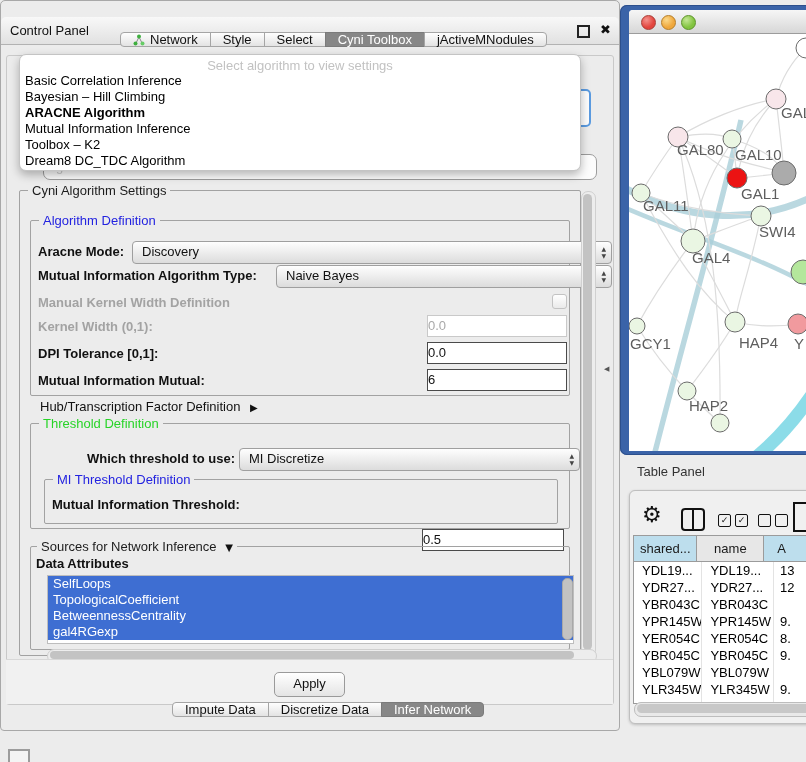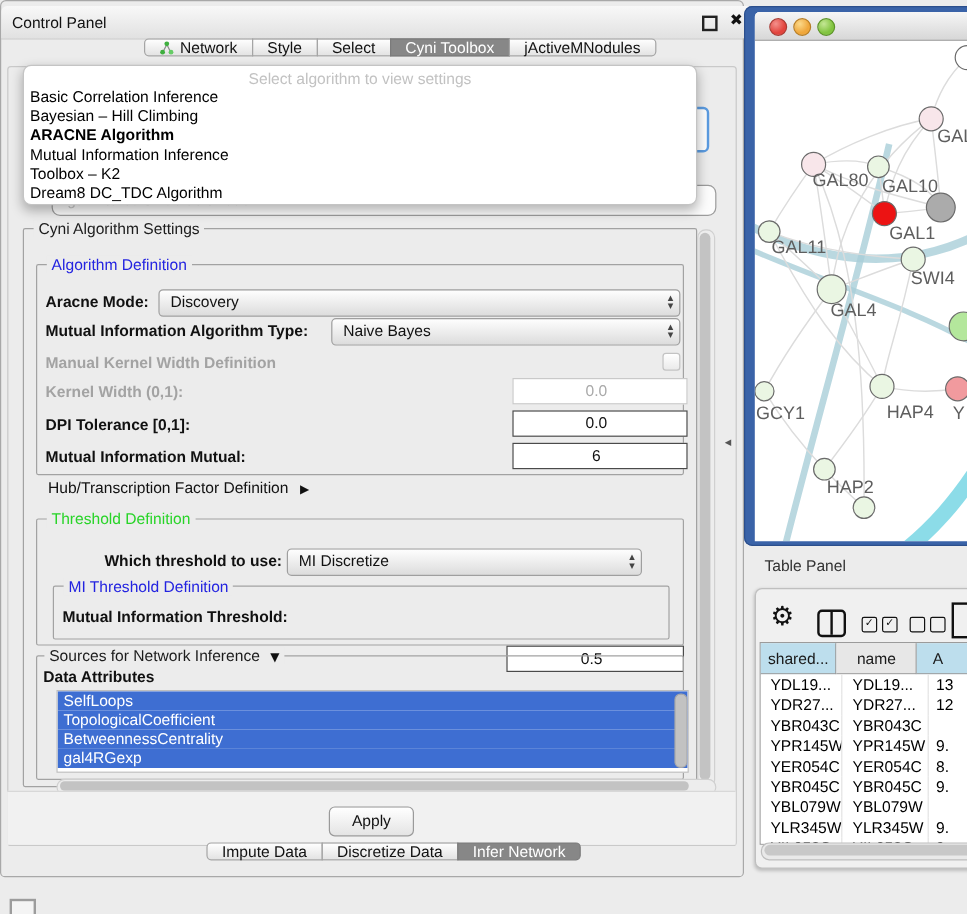--- a/index.html
+++ b/index.html
@@ -3,23 +3,23 @@
 <meta charset="utf-8">
 <style>
   html,body{margin:0;padding:0;background:#ececec;}
   #root{position:relative;width:806px;height:762px;overflow:hidden;
         font-family:"Liberation Sans",sans-serif;font-size:13px;color:#111;
         background:#ececec;}
 
   
   .cp{position:absolute;left:0;top:4;width:618px;height:729px;background:#ececec;
       border:1px solid #a8a8a8;border-radius:5px 5px 4px 4px;}
-  .cp-titlebar{position:absolute;left:0;top:4px;width:100%;height:27px;
+  .cp-titlebar{position:absolute;left:0;top:16px;width:100%;height:27px;
       background:linear-gradient(#f8f8f8,#e1e1e1);border-bottom:1px solid #b2b2b2;
-      border-radius:5px 5px 0 0;padding-left:8px;}
+      border-radius:5px 5px 0 0;}
   .cp-title{position:absolute;left:9px;top:6px;font-size:13px;color:#111;}
   .float-btn{position:absolute;right:29px;top:8px;width:9px;height:9px;border:2px solid #222;}
   .close-btn{position:absolute;right:8px;top:5px;font-family:"DejaVu Sans",sans-serif;
       font-size:13px;font-weight:bold;color:#111;cursor:default;}
 
   .content-pane{position:absolute;left:5px;top:54px;width:606px;height:648px;
       border:1px solid #c9c9c9;border-radius:3px;background:#ececec;}
 
   
   .tabbar{position:absolute;display:flex;height:15px;margin-left:24px;}
@@ -51,27 +51,27 @@
       font-size:13px;white-space:nowrap;}
   .t-black{color:#1c1c1c;}
   .t-blue{color:#2323e0;}
   .t-green{color:#28d428;}
 
   .lbl{position:absolute;font-weight:bold;color:#111;white-space:nowrap;}
   .lbl.disabled{color:#a3a3a3;}
   .plain{font-weight:normal;}
 
   .combo{position:absolute;height:21px;border:1px solid #9f9f9f;border-radius:4px;
-      background:linear-gradient(#fefefe,#dcdcdc);}
+      background:linear-gradient(#fefefe,#dcdcdc);padding-left:45px;}
   .combo-text{position:absolute;left:9px;top:0;line-height:20px;color:#111;}
   .spin{position:absolute;right:5px;top:3px;display:flex;flex-direction:column;align-items:center;}
   .spin span{font-size:6px;line-height:7px;color:#444;font-family:"DejaVu Sans",sans-serif;}
 
-  .field{position:absolute;height:20px;background:#fff;text-align:center;
-      line-height:20px;padding-right:6px;}
+  .field{position:absolute;height:20px;background:#fff;text-align:left;
+      line-height:20px;padding-right:0;}
   .field.enabled{border:1px solid #4a4a4a;color:#111;}
   .field.disabled{border:1px solid #c9c9c9;color:#a9a9a9;}
 
   .checkbox{position:absolute;width:13px;height:13px;border:1px solid #c3c3c3;border-radius:3px;
       background:linear-gradient(#ffffff,#eaeaea);}
 
   .arrow-glyph{font-family:"DejaVu Sans",sans-serif;font-size:10px;color:#111;}
 
   
   .attr-list{position:absolute;background:#fff;border:1px solid #bdbdbd;overflow:hidden;}
@@ -231,21 +231,21 @@
 
         <span class="lbl" style="left:7px;top:152px;">Mutual Information Mutual:</span>
         <div class="field enabled" style="left:396px;top:148px;width:138px;">6</div>
       </div>
 
       <span class="lbl plain" style="left:20px;top:208px;font-weight:normal;">
         <span>Hub/Transcription Factor Definition</span>
         <span class="arrow-glyph" style="margin-left:6px;">▶</span>
       </span>
 
-      <div class="grp" style="left:10px;top:241px;width:538px;height:104px;">
+      <div class="grp" style="left:10px;top:232px;width:538px;height:104px;">
         <span class="grp-title t-green">Threshold Definition</span>
 
         <span class="lbl" style="left:56px;top:27px;">Which threshold to use:</span>
         <div class="combo" style="left:208px;top:24px;width:294px;">
           <span class="combo-text">MI Discretize</span>
           <span class="spin">
               <span>▲</span>
               <span>▼</span>
             </span>
         </div>

